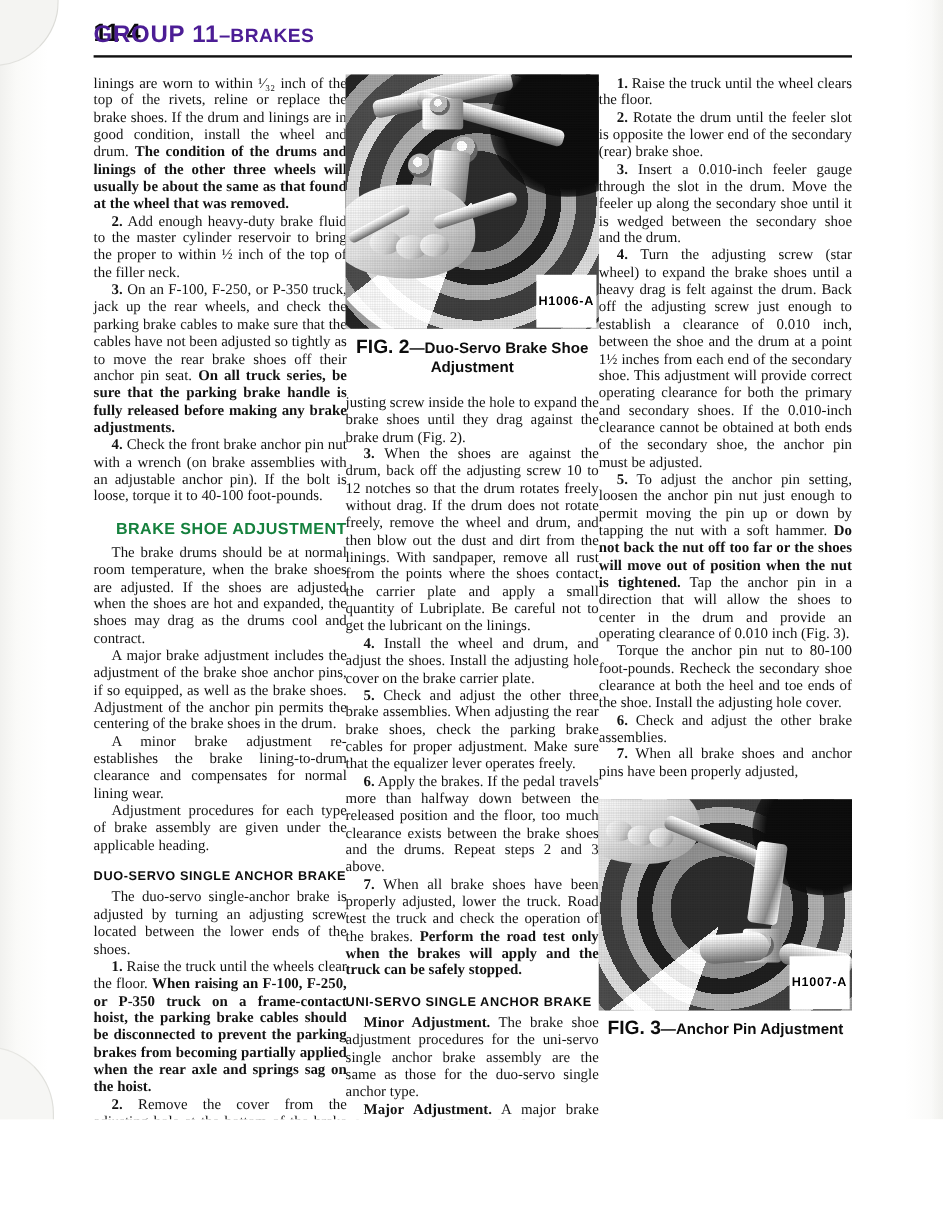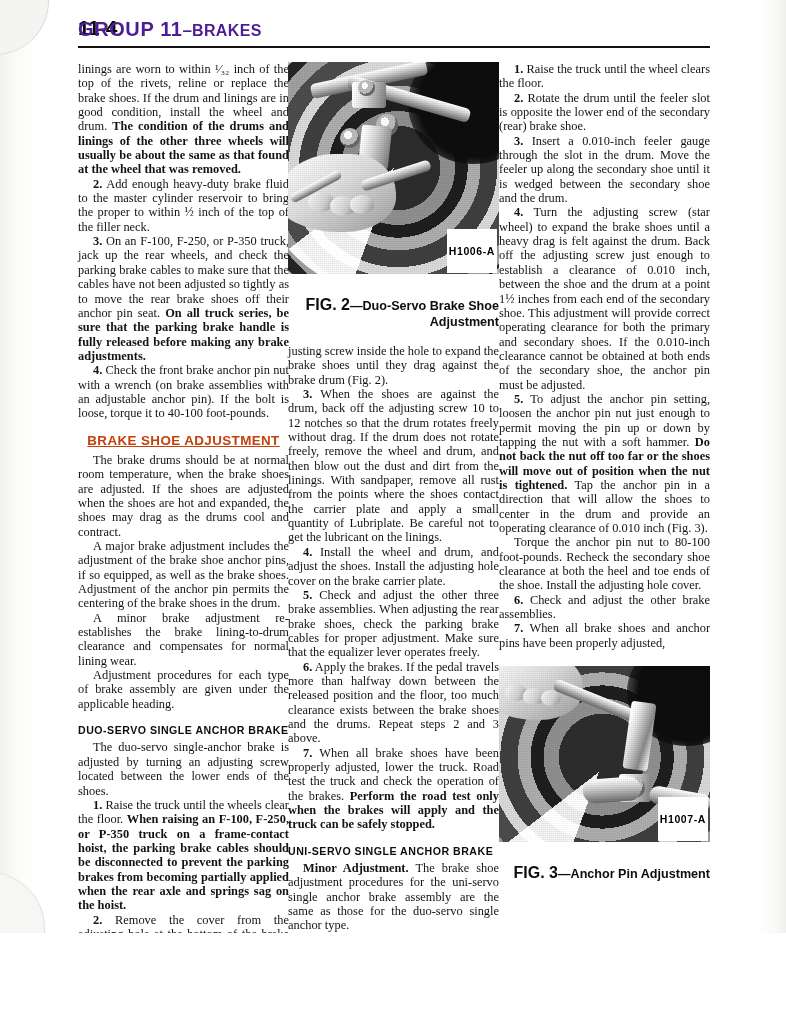--- a/index.html
+++ b/index.html
@@ -122,23 +122,22 @@
   .col p.noindent { text-indent: 0; }
   .col p b, .col p strong { font-weight: bold; }
   .num { font-weight: bold; }
 
   h2.section-head {
     font-family: "Liberation Sans", sans-serif;
     font-weight: bold;
     font-size: 13.4px;
     letter-spacing: 0.4px;
     margin: 13px 0 5px 0;
-    color: #c2410c;
-    text-align: center;
-    text-decoration: underline;
+    color: #15803d;
+    text-align: right;
   }
   h3.sub-head {
     font-family: "Liberation Sans", sans-serif;
     font-weight: bold;
     font-size: 10.6px;
     letter-spacing: 0.5px;
     margin: 12px 0 3px 0;
     color: #0d0d0d;
     text-align: left;
   }
@@ -166,22 +165,22 @@
     background: #ffffff;
     padding: 16px 2px;
     line-height: 12px;
   }
   .figure-caption {
     font-family: "Liberation Sans", sans-serif;
     font-weight: bold;
     font-size: 13px;
     line-height: 16px;
     color: #0d0d0d;
-    margin-top: 23px;
-    text-align: right;
+    margin-top: 8px;
+    text-align: center;
   }
   .figure-caption .fignum { font-size: 16px; letter-spacing: 0px; }
   .figure-caption .figtitle { font-size: 12.6px; }
   .fig-gap { height: 14px; }
   .fig-gap-top { height: 16px; }
 
   
   .ph { position: absolute; }
   .drum-ring {
     border-radius: 50%;

